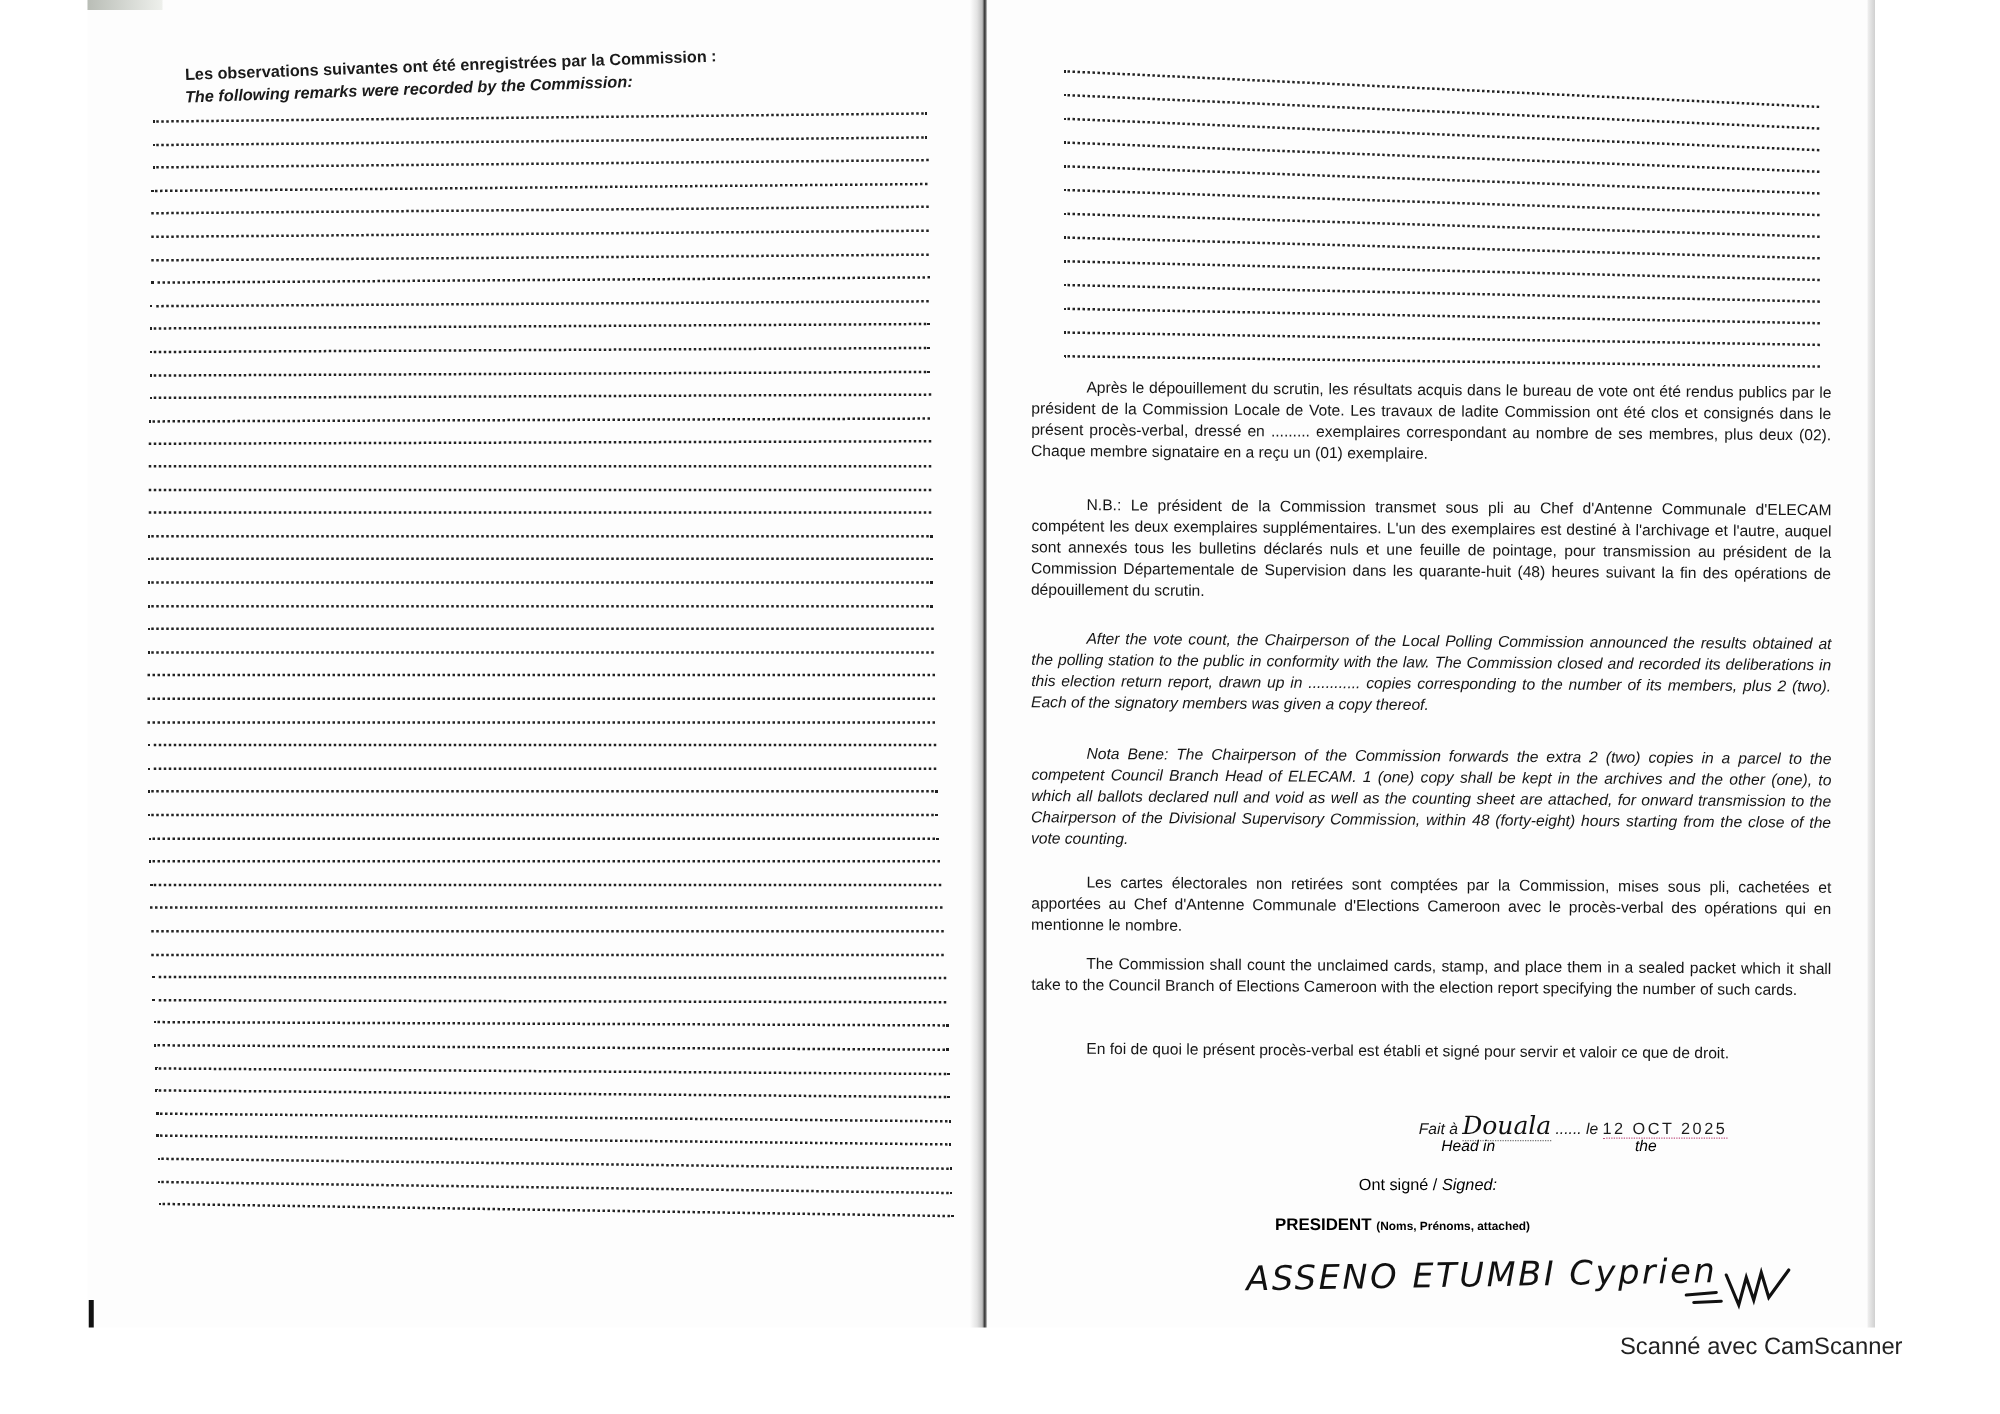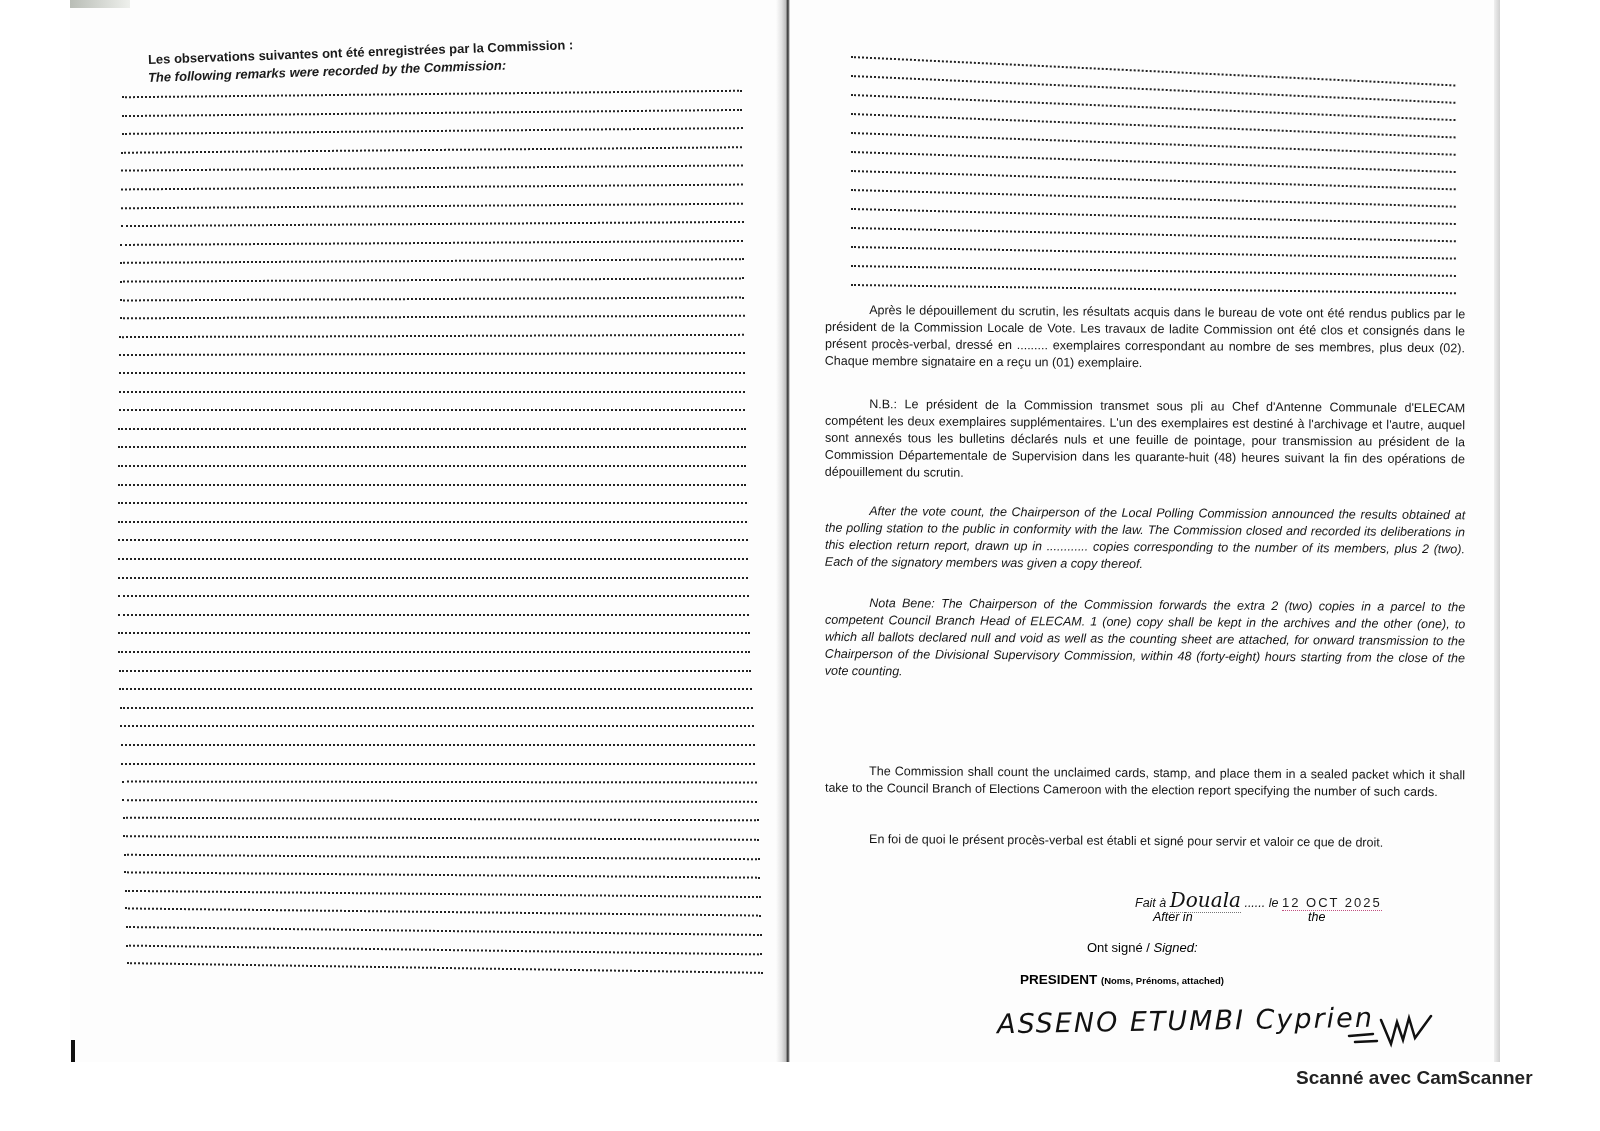--- a/index.html
+++ b/index.html
@@ -56,21 +56,21 @@
   .signed { position: absolute; left: 272px; top: 940px; font-size: 13px; }
   .president { position: absolute; left: 205px; top: 972px; font-size: 13.5px; font-weight: bold; }
   .president small { font-size: 9.5px; font-weight: bold; }
   .sig-name {
     position: absolute; left: 182px; top: 1005px; font-family: "DejaVu Sans", sans-serif;
     font-size: 27px; color: #111; letter-spacing: 2px; transform: rotate(-1deg); font-style: italic;
   }
   .sig-scribble { position: absolute; left: 532px; top: 1010px; width: 90px; height: 40px; }
   .watermark {
     position: absolute; left: 1296px; top: 1067px; font-family: "Liberation Sans", sans-serif;
-    font-size: 19px; color: #222; font-weight: bold;
+    font-size: 19px; color: #222;
   }
 </style>
 </head>
 <body>
 
 <div class="spread"></div>
 <div class="corner-shadow"></div>
 <div class="gutter"></div>
 <div class="right-edge"></div>
 <div class="bar-mark"></div>
@@ -153,38 +153,38 @@
   <div class="para" style="top:398px;">
     <span class="indent"></span><span>N.B.: Le président de la Commission transmet sous pli au Chef d'Antenne Communale d'ELECAM compétent les deux exemplaires supplémentaires. L'un des exemplaires est destiné à l'archivage et l'autre, auquel sont annexés tous les bulletins déclarés nuls et une feuille de pointage, pour transmission au président de la Commission Départementale de Supervision dans les quarante-huit (48) heures suivant la fin des opérations de dépouillement du scrutin.</span>
   </div>
   <div class="para it" style="top:505px;">
     <span class="indent"></span><span>After the vote count, the Chairperson of the Local Polling Commission announced the results obtained at the polling station to the public in conformity with the law. The Commission closed and recorded its deliberations in this election return report, drawn up in ............ copies corresponding to the number of its members, plus 2 (two). Each of the signatory members was given a copy thereof.</span>
   </div>
   <div class="para it" style="top:597px;">
     <span class="indent"></span><span>Nota Bene: The Chairperson of the Commission forwards the extra 2 (two) copies in a parcel to the competent Council Branch Head of ELECAM. 1 (one) copy shall be kept in the archives and the other (one), to which all ballots declared null and void as well as the counting sheet are attached, for onward transmission to the Chairperson of the Divisional Supervisory Commission, within 48 (forty-eight) hours starting from the close of the vote counting.</span>
   </div>
   <div class="para" style="top:700px;">
-    <span class="indent"></span>
+    <span class="indent"></span><span>Les cartes électorales non retirées sont comptées par la Commission, mises sous pli, cachetées et apportées au Chef d'Antenne Communale d'Elections Cameroon avec le procès-verbal des opérations qui en mentionne le nombre.</span>
   </div>
   <div class="para" style="top:765px;">
     <span class="indent"></span><span>The Commission shall count the unclaimed cards, stamp, and place them in a sealed packet which it shall take to the Council Branch of Elections Cameroon with the election report specifying the number of such cards.</span>
   </div>
   <div class="para" style="top:833px;">
     <span class="indent"></span><span>En foi de quoi le présent procès-verbal est établi et signé pour servir et valoir ce que de droit.</span><br>
     <span class="indent"></span>
   </div>
 
   <div class="fait">
     <span>Fait à</span>
     <span class="hand">Douala</span>
     ......
     <span>le</span>
     <span class="date">12 OCT 2025</span>
   </div>
-  <div class="done-in">After in</div>
+  <div class="done-in">Head in</div>
   <div class="the">the</div>
 
   <div class="signed">
     <span>Ont signé /</span>
     <span class="it">Signed:</span>
   </div>
 
   <div class="president">
     <span>PRESIDENT</span>
     <small>(Noms, Prénoms, attached)</small>

